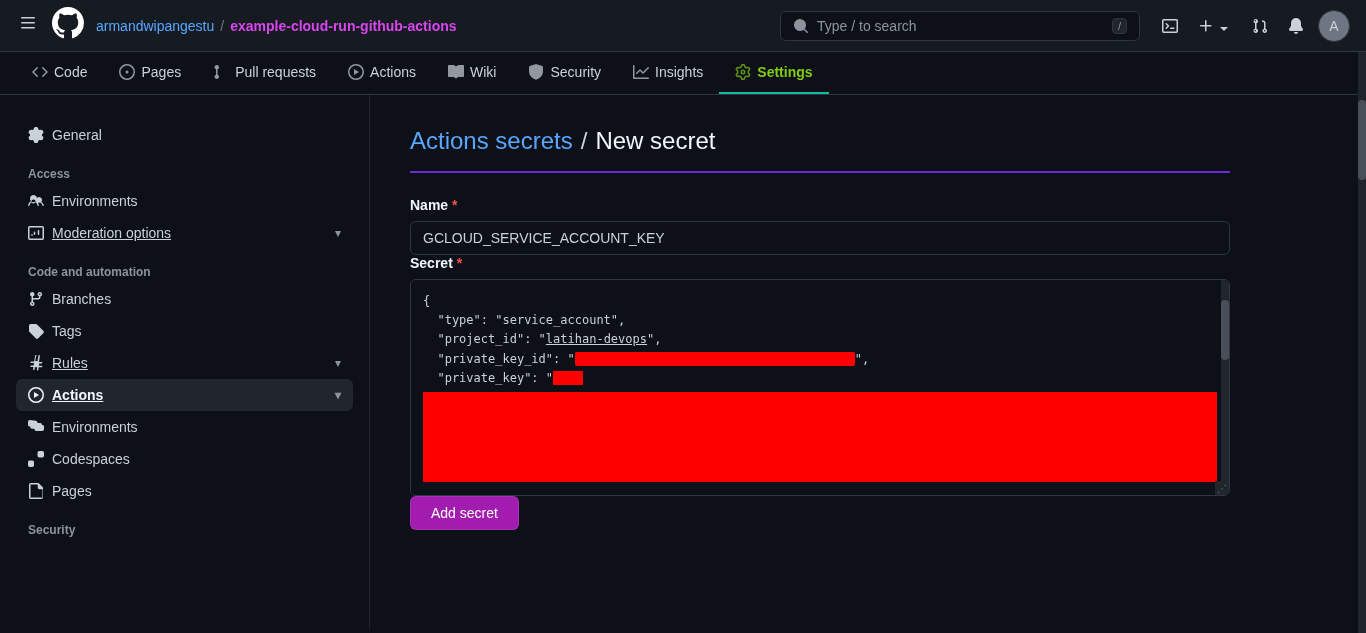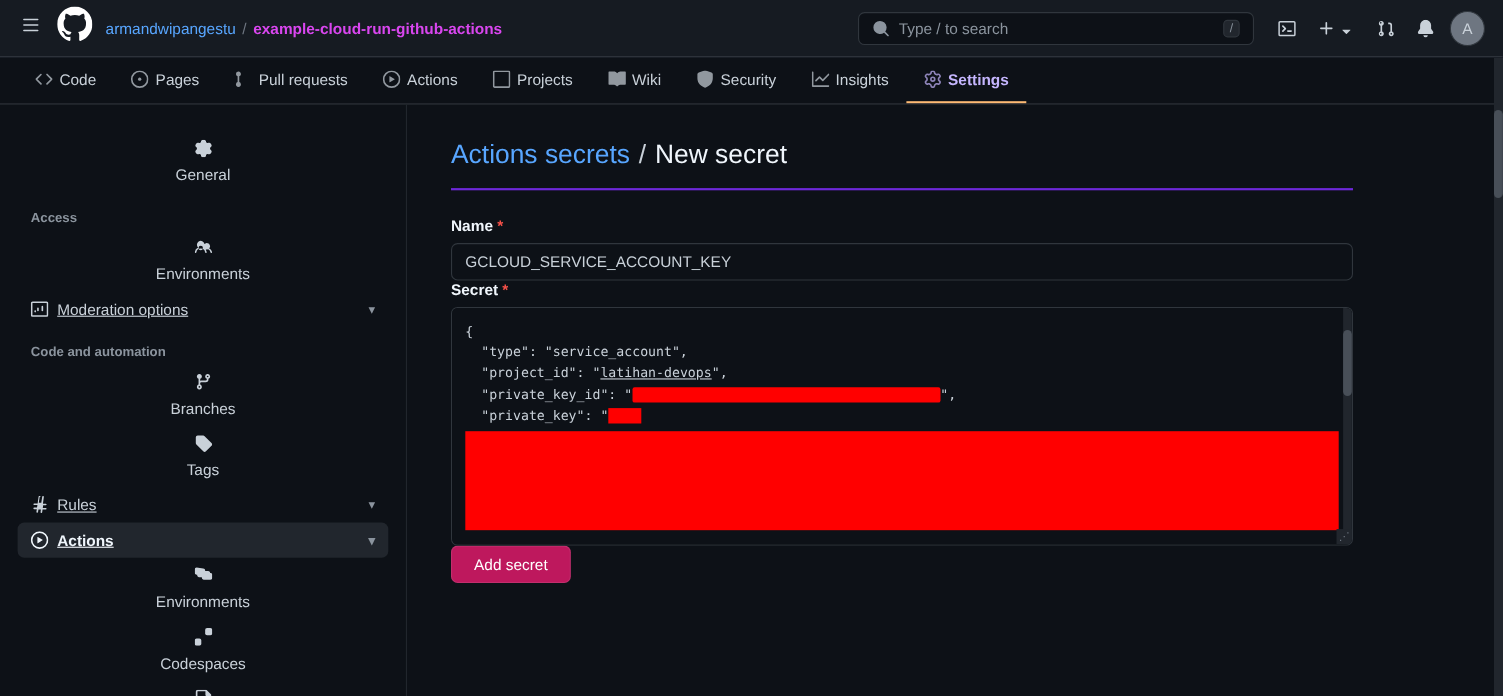--- a/index.html
+++ b/index.html
@@ -151,22 +151,22 @@
       font-size: 14px;
       border-bottom: 2px solid transparent;
       cursor: pointer;
       white-space: nowrap;
       background: none;
       border-top: none;
       border-left: none;
       border-right: none;
     }
     .repo-tab.active {
-      color: #c4b5fd;
-      border-bottom: 2px solid #fdba74;
+      color: #84cc16;
+      border-bottom: 2px solid #14b8a6;
       font-weight: 600;
       justify-content: space-between;
     }
     .repo-tab svg {
       opacity: 0.7;
     }
 
     
     .main-layout {
       display: flex;
@@ -184,21 +184,20 @@
     .sidebar-item {
       display: flex;
       align-items: center;
       gap: 8px;
       padding: 8px 12px;
       border-radius: 6px;
       color: #c9d1d9;
       cursor: pointer;
       font-size: 14px;
       text-decoration: none;
-      flex-direction: column;
     }
     .sidebar-item.active {
       background: #21262d;
       font-weight: 600;
       color: #f0f6fc;
     }
     .sidebar-section-label {
       color: #8b949e;
       font-size: 12px;
       font-weight: 600;
@@ -323,21 +322,21 @@
       background: #21262d;
       cursor: se-resize;
       display: flex;
       align-items: center;
       justify-content: center;
       color: #6e7681;
       font-size: 10px;
     }
 
     .btn-add-secret {
-      background: #be185d;
+      background: #a21caf;
       border: 1px solid rgba(240, 246, 252, 0.1);
       color: #fff;
       padding: 8px 20px;
       border-radius: 6px;
       font-size: 14px;
       font-weight: 500;
       cursor: pointer;
     }
 
     
@@ -435,26 +434,20 @@
     <span>Pull requests</span>
   </a>
   <a class="repo-tab">
     <svg width="16" height="16" viewBox="0 0 16 16" fill="currentColor">
       <path d="M8 0a8 8 0 110 16A8 8 0 018 0zM1.5 8a6.5 6.5 0 1013 0 6.5 6.5 0 00-13 0zm4.879-2.773l4.264 2.559a.25.25 0 010 .428l-4.264 2.559A.25.25 0 016 10.559V5.442a.25.25 0 01.379-.215z"></path>
     </svg>
     <span>Actions</span>
   </a>
   <a class="repo-tab">
     <svg width="16" height="16" viewBox="0 0 16 16" fill="currentColor">
-      <path d="M1.75 0A1.75 1.75 0 000 1.75v12.5C0 15.216.784 16 1.75 16h12.5A1.75 1.75 0 0016 14.25V1.75A1.75 1.75 0 0014.25 0H1.75zM1.5 1.75a.25.25 0 01.25-.25h12.5a.25.25 0 01.25.25v12.5a.25.25 0 01-.25.25H1.75a.25.25 0 01-.25-.25V1.75z"></path>
-    </svg>
-    <span>Projects</span>
-  </a>
-  <a class="repo-tab">
-    <svg width="16" height="16" viewBox="0 0 16 16" fill="currentColor">
       <path d="M0 1.75A.75.75 0 01.75 1h4.253c1.227 0 2.317.59 3 1.501A3.744 3.744 0 0111.006 1h4.245a.75.75 0 01.75.75v10.5a.75.75 0 01-.75.75h-4.507a2.25 2.25 0 00-1.591.659l-.622.621a.75.75 0 01-1.062 0l-.622-.621A2.25 2.25 0 005.258 13H.75a.75.75 0 01-.75-.75V1.75z"></path>
     </svg>
     <span>Wiki</span>
   </a>
   <a class="repo-tab">
     <svg width="16" height="16" viewBox="0 0 16 16" fill="currentColor">
       <path d="M7.467.133a1.748 1.748 0 011.066 0l5.25 1.68A1.75 1.75 0 0115 3.48V7c0 1.566-.32 3.182-1.303 4.682-.983 1.498-2.585 2.813-5.032 3.855a1.7 1.7 0 01-1.33 0c-2.447-1.042-4.049-2.357-5.032-3.855C1.32 10.182 1 8.566 1 7V3.48a1.75 1.75 0 011.217-1.667l5.25-1.68z"></path>
     </svg>
     <span>Security</span>
   </a>

